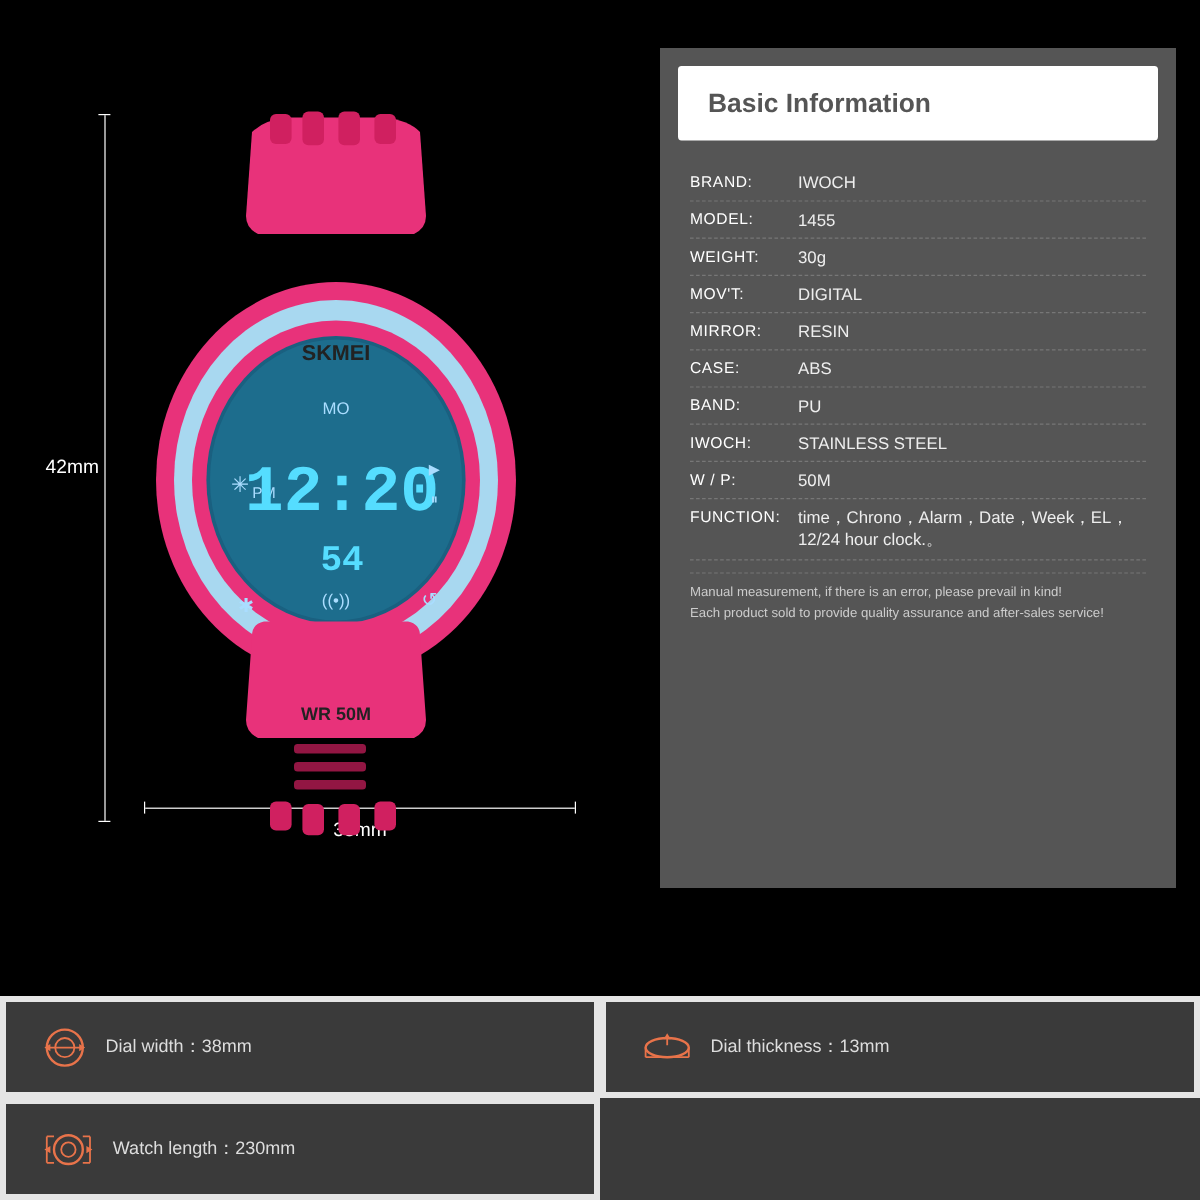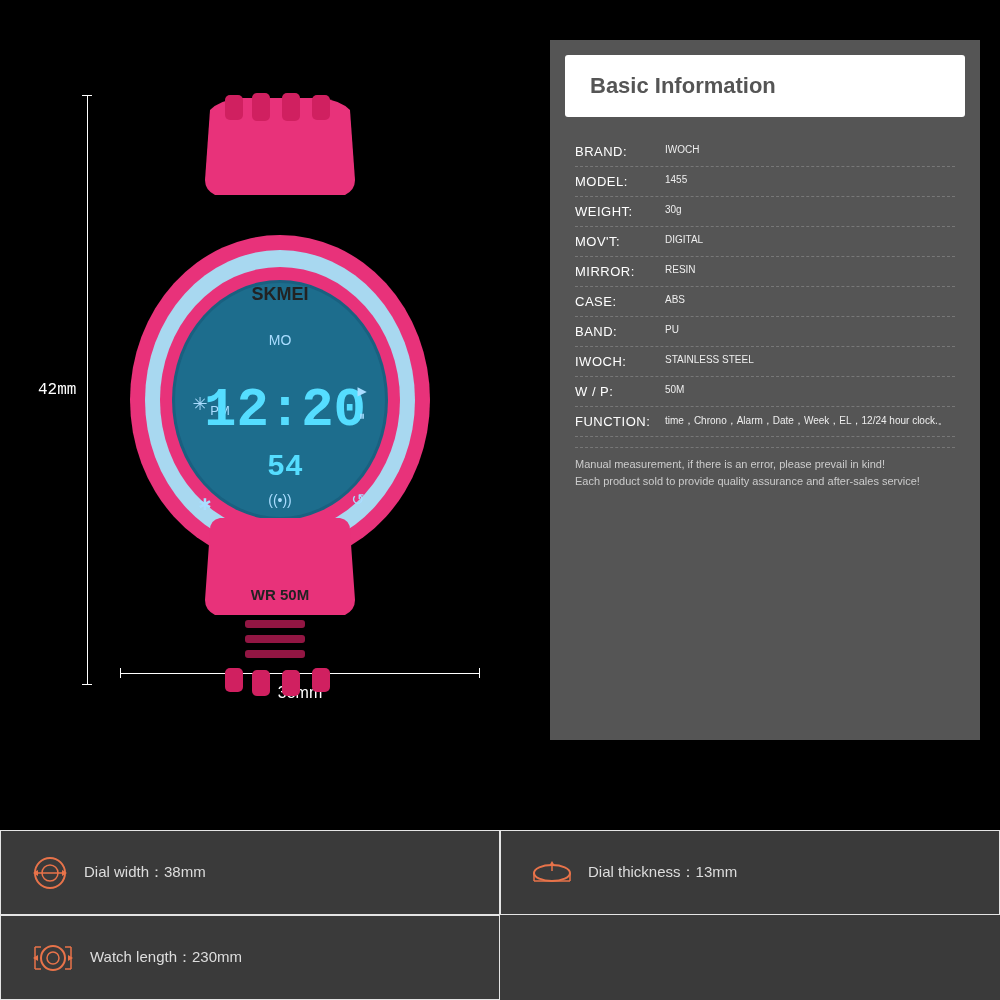--- a/index.html
+++ b/index.html
@@ -74,21 +74,21 @@
     }
     .info-key {
       font-weight: normal;
       color: #fff;
       font-size: 13px;
       min-width: 90px;
       letter-spacing: 0.5px;
     }
     .info-val {
       color: #eee;
-      font-size: 10px;
+      font-size: 14px;
       flex: 1;
     }
     .info-function {
       display: flex;
       flex-wrap: wrap;
     }
     .info-note {
       font-size: 11px;
       color: #ccc;
       margin-top: 10px;
@@ -108,21 +108,21 @@
       display: flex;
       flex-wrap: wrap;
     }
     .spec-item {
       width: 50%;
       height: 85px;
       display: flex;
       align-items: center;
       justify-content: flex-start;
       padding: 0 30px;
-      border: 1px solid #e5e5e5;
+      border: 5px solid #e5e5e5;
       color: #ddd;
       font-size: 15px;
     }
     .spec-icon {
       margin-right: 15px;
       font-size: 28px;
       color: #e8734a;
       display: flex;
       align-items: center;
       justify-content: center;
@@ -137,21 +137,21 @@
 
 <div class="main-area">
 
   <div class="watch-area">
 
     <div style="position:absolute; left:62px; top:65px; height:590px; display:flex; flex-direction:column; align-items:center;">
       <div style="width:10px;height:1px;background:#fff;"></div>
       <div style="width:1px;flex:1;background:#fff;"></div>
       <div style="width:10px;height:1px;background:#fff;"></div>
     </div>
-    <div style="position:absolute; left:18px; top:50%; transform:translateY(-50%); color:#fff; font-size:16px;font-family:Liberation Mono, monospace;">42mm</div>
+    <div style="position:absolute; left:18px; top:50%; transform:translateY(-50%); color:#fff; font-size:16px;">42mm</div>
 
     <div style="position:absolute; bottom:48px; left:100px; right:60px; display:flex; flex-direction:column;">
       <div style="display:flex; align-items:center;">
         <div style="width:1px;height:10px;background:#fff;"></div>
         <div style="flex:1;height:1px;background:#fff;"></div>
         <div style="width:1px;height:10px;background:#fff;"></div>
       </div>
       <div style="text-align:center; color:#fff; font-size:16px; margin-top:6px;">38mm</div>
     </div>
 

